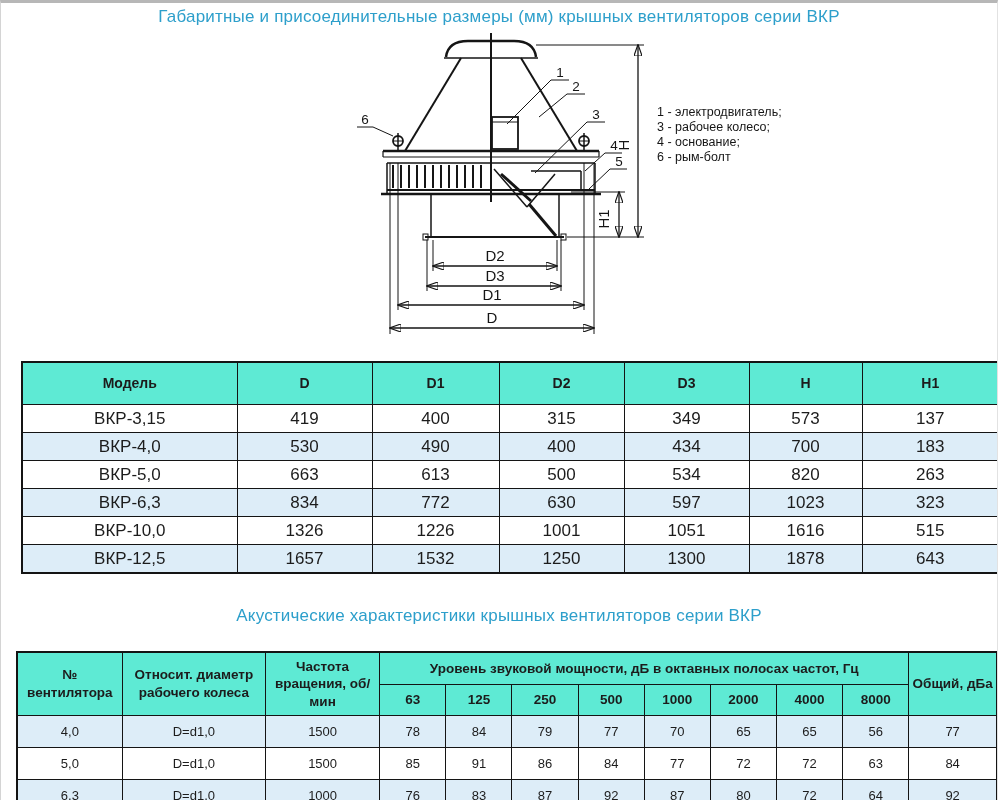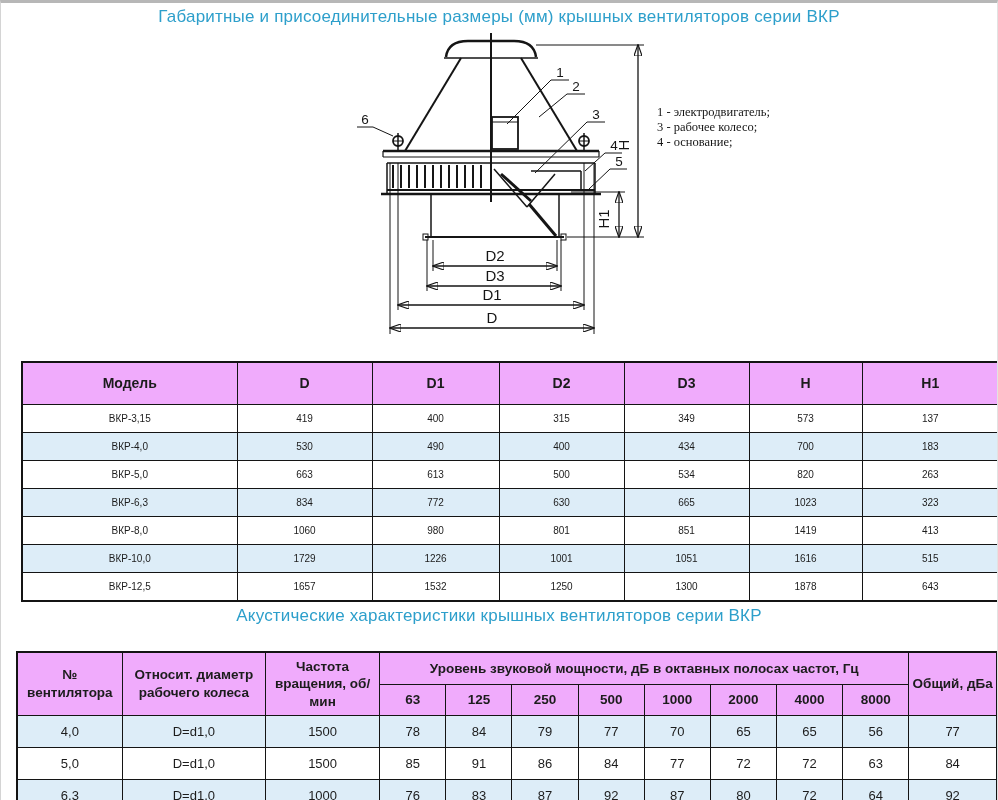--- a/index.html
+++ b/index.html
@@ -17,33 +17,33 @@
   #title2 { top:603px; }
 
   
   #fan-svg { position:absolute; left:330px; top:26px; }
   #fan-svg line, #fan-svg path, #fan-svg rect, #fan-svg circle { stroke:#151515; fill:none; }
   #fan-svg text { fill:#151515; stroke:none; font-family:"Liberation Sans", sans-serif; }
   .dim-label { font-size:15px; }
   .callout-num { font-size:13.5px; }
   .legend {
     position:absolute; left:656px; top:102px; width:230px;
-    font-size:12.5px; color:#161616; line-height:15px;font-family:Liberation Serif, serif;
+    font-size:12.5px; color:#161616; line-height:15px;
   }
 
   
   .tbl { position:absolute; border-collapse:collapse; table-layout:fixed; border:2px solid #141414; }
   .tbl th, .tbl td {
     border:1px solid #141414; text-align:center; vertical-align:middle;
     color:#1c1c1c; padding:0 2px; overflow:hidden;
   }
-  .tbl th { background:#f0abfc; font-weight:bold; line-height:1.3; }
+  .tbl th { background:#5eead4; font-weight:bold; line-height:1.3; }
   #dims-table { left:20px; top:358px; width:977px; }
   #dims-table th { height:41px; font-size:14px; }
-  #dims-table td { height:27px; font-size:10px; background:#ffffff; }
+  #dims-table td { height:27px; font-size:17px; background:#ffffff; }
   #dims-table tbody tr:nth-child(even) td { background:#ddedf8; }
   #acoustic-table { left:15px; top:648px; width:982px; }
   #acoustic-table th { font-size:13.5px; }
   #acoustic-table tr.group-row th { height:31px; }
   #acoustic-table tr.band-row th { height:30px; }
   #acoustic-table td { height:31px; font-size:13px; background:#ffffff; }
   #acoustic-table tbody tr:nth-child(odd) td { background:#ddedf8; }
 </style>
 </head>
 <body>
@@ -165,20 +165,21 @@
       <text class="callout-num" x="34" y="95" text-anchor="middle">6</text>
       <line x1="26" y1="98" x2="42" y2="98"></line>
         <line x1="42" y1="98" x2="62" y2="107"></line>
     </g>
   </svg>
 
   <div class="legend">
     <div>1 - электродвигатель;</div>
     <div>3 - рабочее колесо;</div>
     <div>4 - основание;</div>
+    <div>6 - рым-болт</div>
   </div>
 
   <table class="tbl" id="dims-table">
     <colgroup>
       <col style="width:215px">
         <col style="width:135px">
         <col style="width:127px">
         <col style="width:125px">
       <col style="width:125px">
         <col style="width:113px">
@@ -221,36 +222,27 @@
         <td>500</td>
         <td>534</td>
         <td>820</td>
         <td>263</td>
       </tr>
       <tr>
         <td>ВКР-6,3</td>
         <td>834</td>
         <td>772</td>
         <td>630</td>
-        <td>665</td>
+        <td>597</td>
         <td>1023</td>
         <td>323</td>
       </tr>
       <tr>
-        <td>ВКР-8,0</td>
-        <td>1060</td>
-        <td>980</td>
-        <td>801</td>
-        <td>851</td>
-        <td>1419</td>
-        <td>413</td>
-      </tr>
-      <tr>
         <td>ВКР-10,0</td>
-        <td>1729</td>
+        <td>1326</td>
         <td>1226</td>
         <td>1001</td>
         <td>1051</td>
         <td>1616</td>
         <td>515</td>
       </tr>
       <tr>
         <td>ВКР-12,5</td>
         <td>1657</td>
         <td>1532</td>

